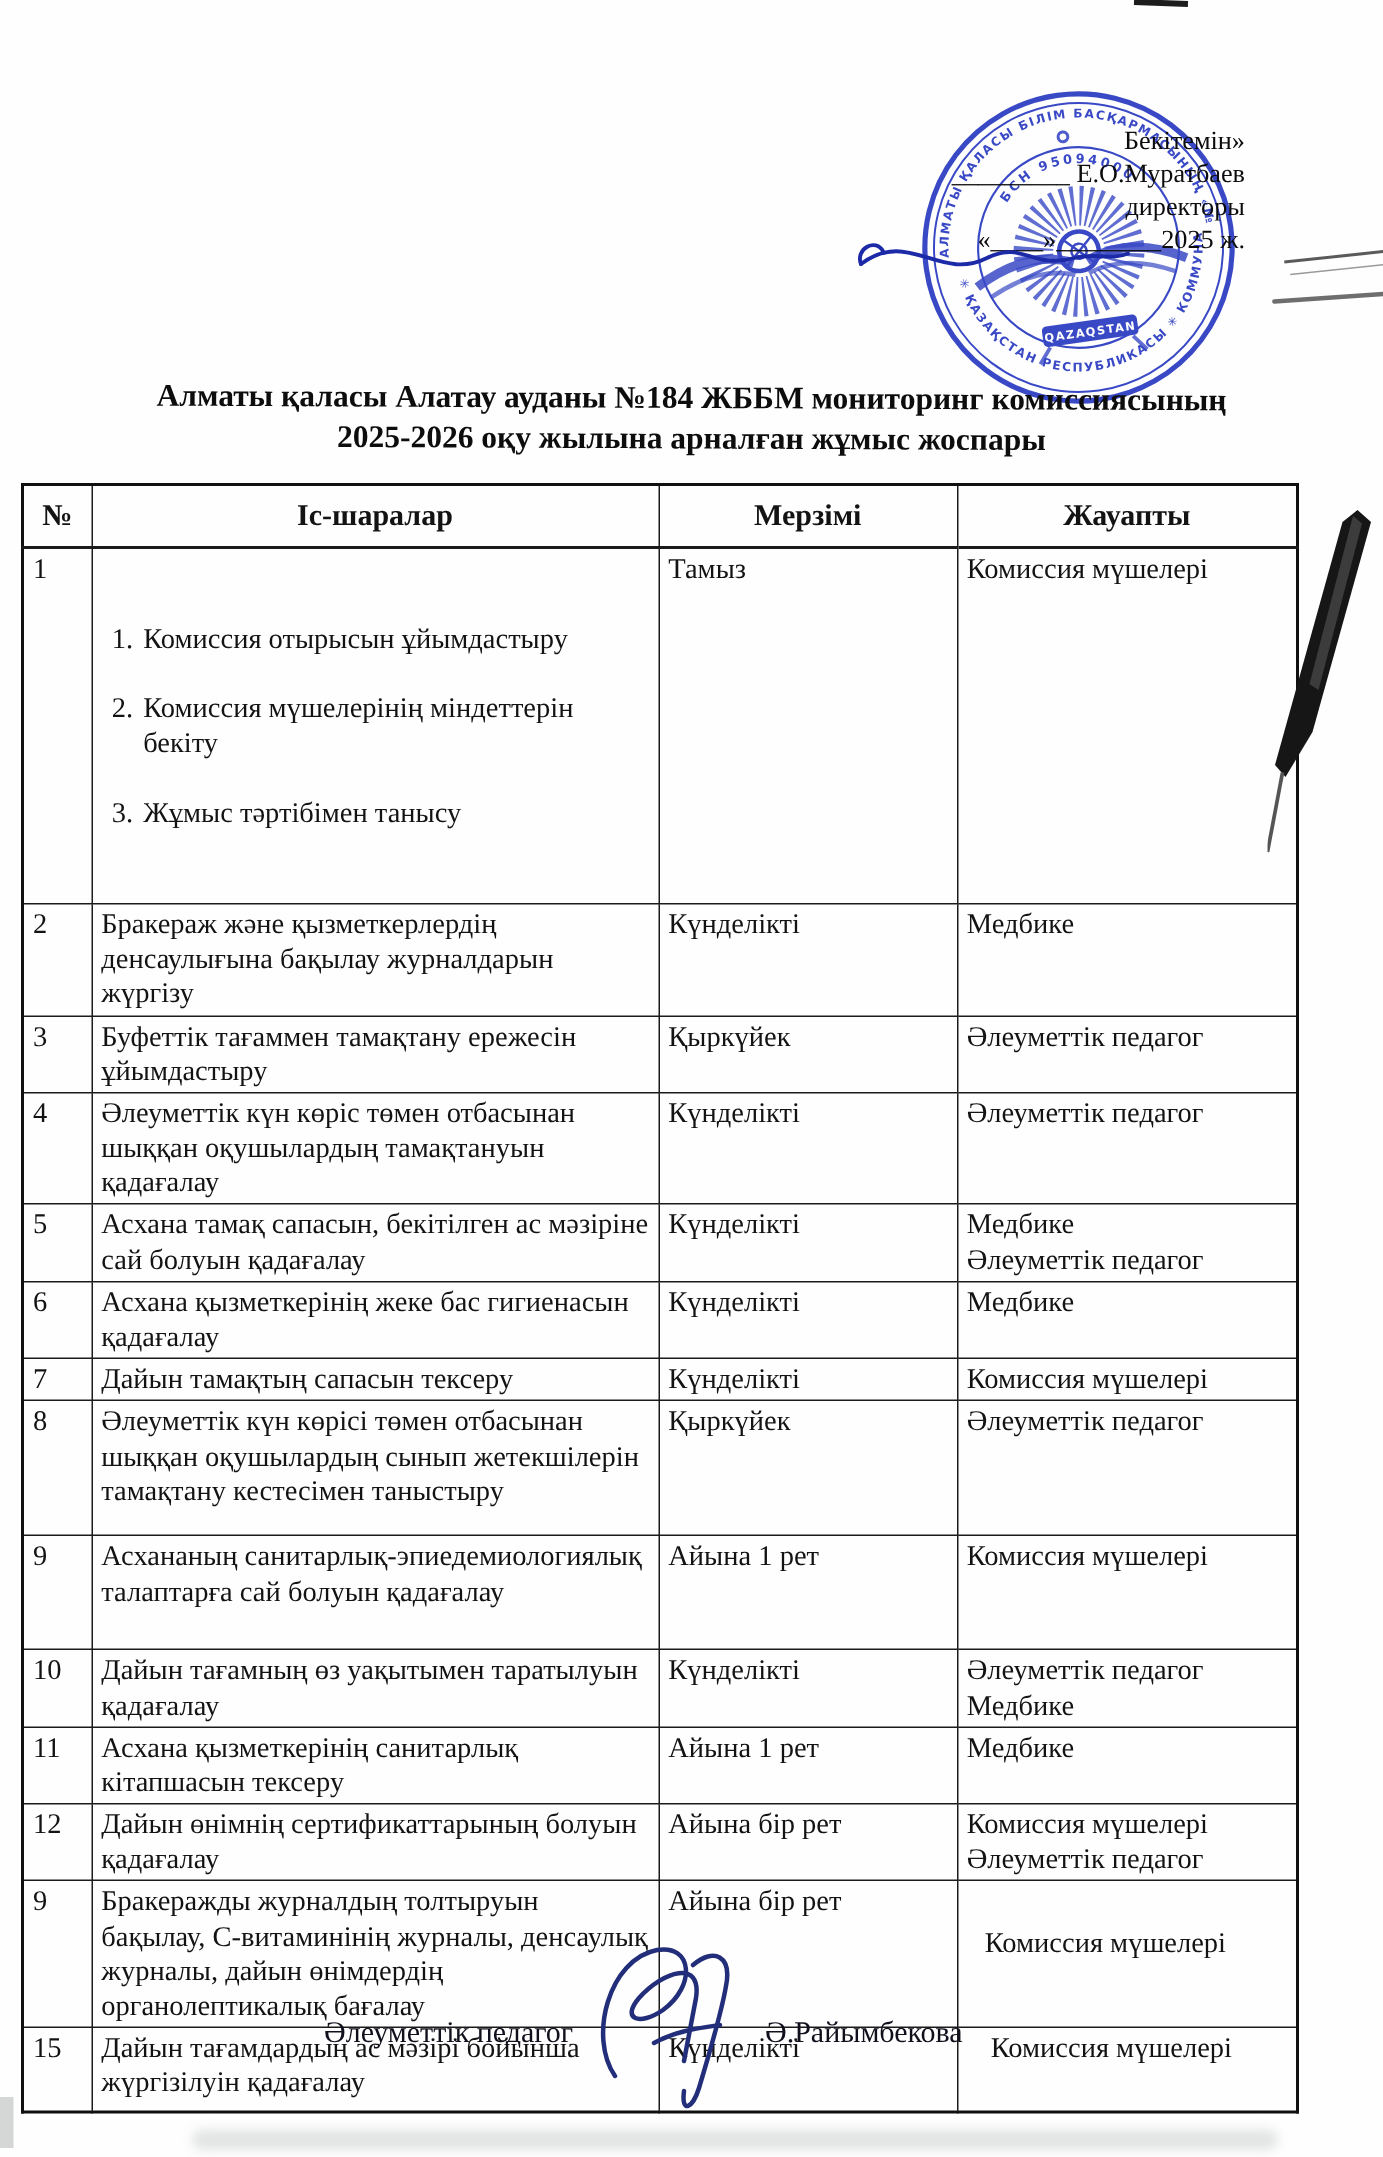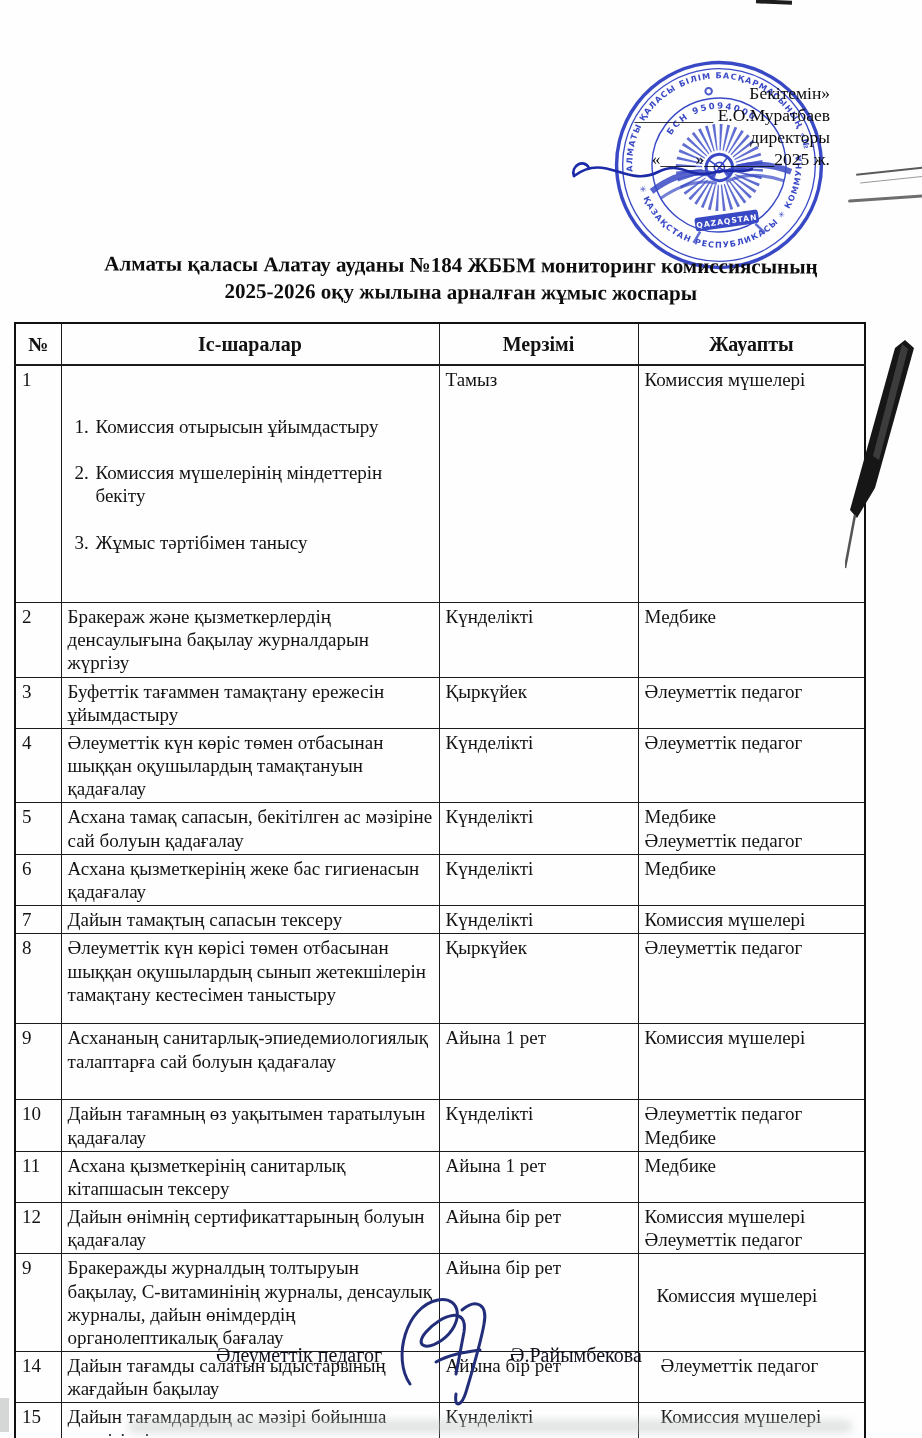--- a/index.html
+++ b/index.html
@@ -225,26 +225,20 @@
       <td class="col-term">Айына бір рет</td>
       <td class="col-resp">Комиссия мүшелері
 Әлеуметтік педагог</td>
     </tr>
     <tr style="height:96px">
       <td class="col-no">9</td>
       <td class="col-activity">Бракеражды журналдың толтыруын бақылау, С-витаминінің журналы, денсаулық журналы, дайын өнімдердің органолептикалық бағалау</td>
       <td class="col-term">Айына бір рет</td>
       <td class="col-resp pad-top">Комиссия мүшелері</td>
     </tr>
-    <tr style="height:50px">
-      <td class="col-no">14</td>
-      <td class="col-activity">Дайын тағамды салатын ыдыстарының жағдайын бақылау</td>
-      <td class="col-term">Айына бір рет</td>
-      <td class="col-resp indent">Әлеуметтік педагог</td>
-    </tr>
     <tr style="height:56px">
       <td class="col-no">15</td>
       <td class="col-activity">Дайын тағамдардың ас мәзірі бойынша жүргізілуін қадағалау</td>
       <td class="col-term">Күнделікті</td>
       <td class="col-resp indent">Комиссия мүшелері</td>
     </tr>
   </tbody>
     </table>
 
   <div class="footer">

